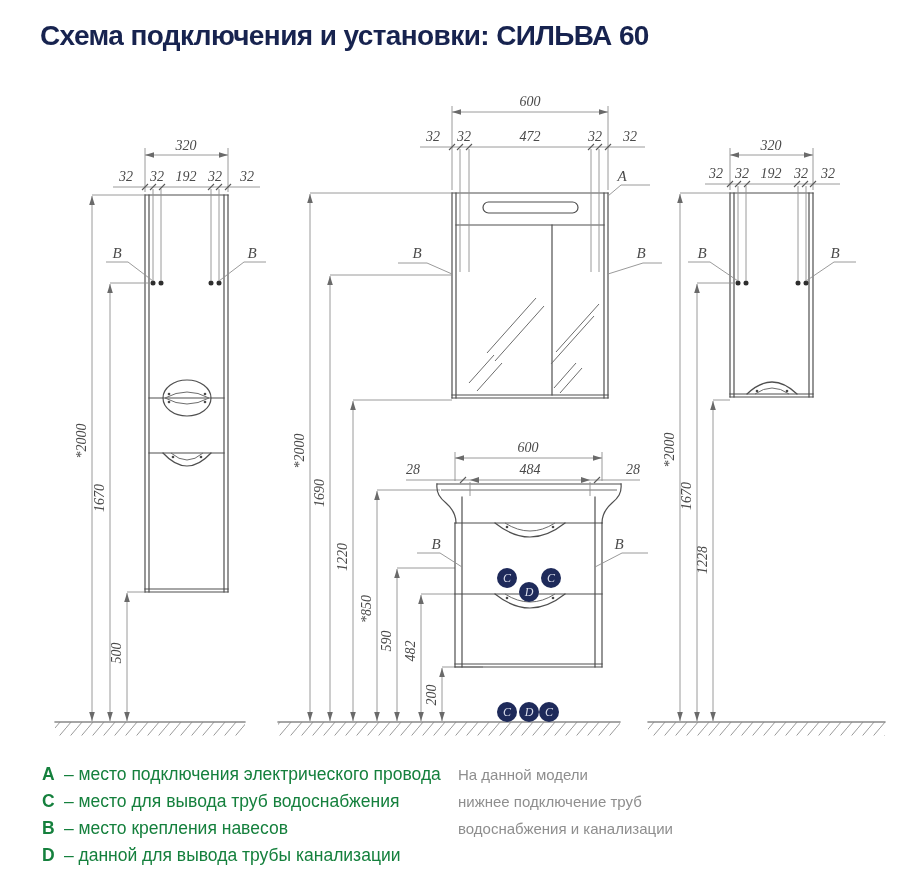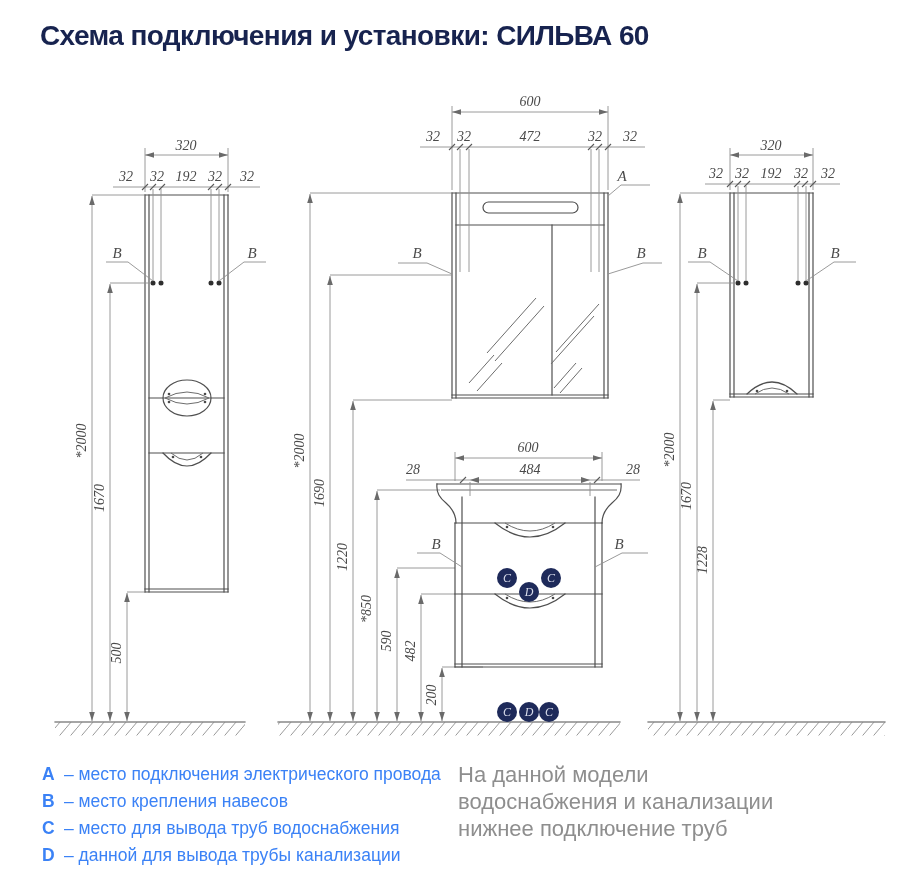--- a/index.html
+++ b/index.html
@@ -15,24 +15,24 @@
   .tick{stroke:#5a5a5a;stroke-width:1.1;}
   .dot{fill:#4a4a4a;stroke:none;}
   .mdot{fill:#2e2e2e;stroke:none;}
   .dim{font-family:"Liberation Serif",serif;font-style:italic;font-size:14px;
        fill:#4a4a4a;text-anchor:middle;}
   .mletter{font-family:"Liberation Serif",serif;font-style:italic;font-size:15px;
        fill:#4a4a4a;text-anchor:middle;}
   .cdl{font-family:"Liberation Serif",serif;font-style:italic;font-size:12px;
        fill:#d8dcea;text-anchor:middle;}
   .navy{fill:#1e2a5a;stroke:none;}
-  .legend{position:absolute;left:42px;top:761px;color:#3b82f6;font-size:17.5px;line-height:27px;}
+  .legend{position:absolute;left:42px;top:761px;color:#15803d;font-size:17.5px;line-height:27px;}
   .legend-row{white-space:nowrap;}
   .legend-key{font-weight:700;display:inline-block;min-width:17px;}
-  .note{position:absolute;left:458px;top:761px;color:#8e8e8e;font-size:22px;line-height:27px;}
+  .note{position:absolute;left:458px;top:761px;color:#8e8e8e;font-size:15px;line-height:27px;}
 </style>
 </head>
 <body>
 
 <div class="page">
 
   <div class="title">Схема подключения и установки: СИЛЬВА 60</div>
 
   <svg width="908" height="896" viewBox="0 0 908 896">
     <defs>
@@ -317,32 +317,32 @@
       <text class="dim" x="707" y="560" transform="rotate(-90 707 560)">1228</text>
     </g>
   </svg>
 
   <div class="legend">
     <div class="legend-row">
       <span class="legend-key">A</span>
       <span class="legend-text">– место подключения электрического провода</span>
     </div>
     <div class="legend-row">
+      <span class="legend-key">C</span>
+      <span class="legend-text">– место для вывода труб водоснабжения</span>
+    </div>
+    <div class="legend-row">
       <span class="legend-key">B</span>
       <span class="legend-text">– место крепления навесов</span>
-    </div>
-    <div class="legend-row">
-      <span class="legend-key">C</span>
-      <span class="legend-text">– место для вывода труб водоснабжения</span>
     </div>
     <div class="legend-row">
       <span class="legend-key">D</span>
       <span class="legend-text">– данной для вывода трубы канализации</span>
     </div>
   </div>
 
   <div class="note">
     <div>На данной модели</div>
+    <div>нижнее подключение труб</div>
     <div>водоснабжения и канализации</div>
-    <div>нижнее подключение труб</div>
   </div>
 
 </div>
 
 </body></html>

